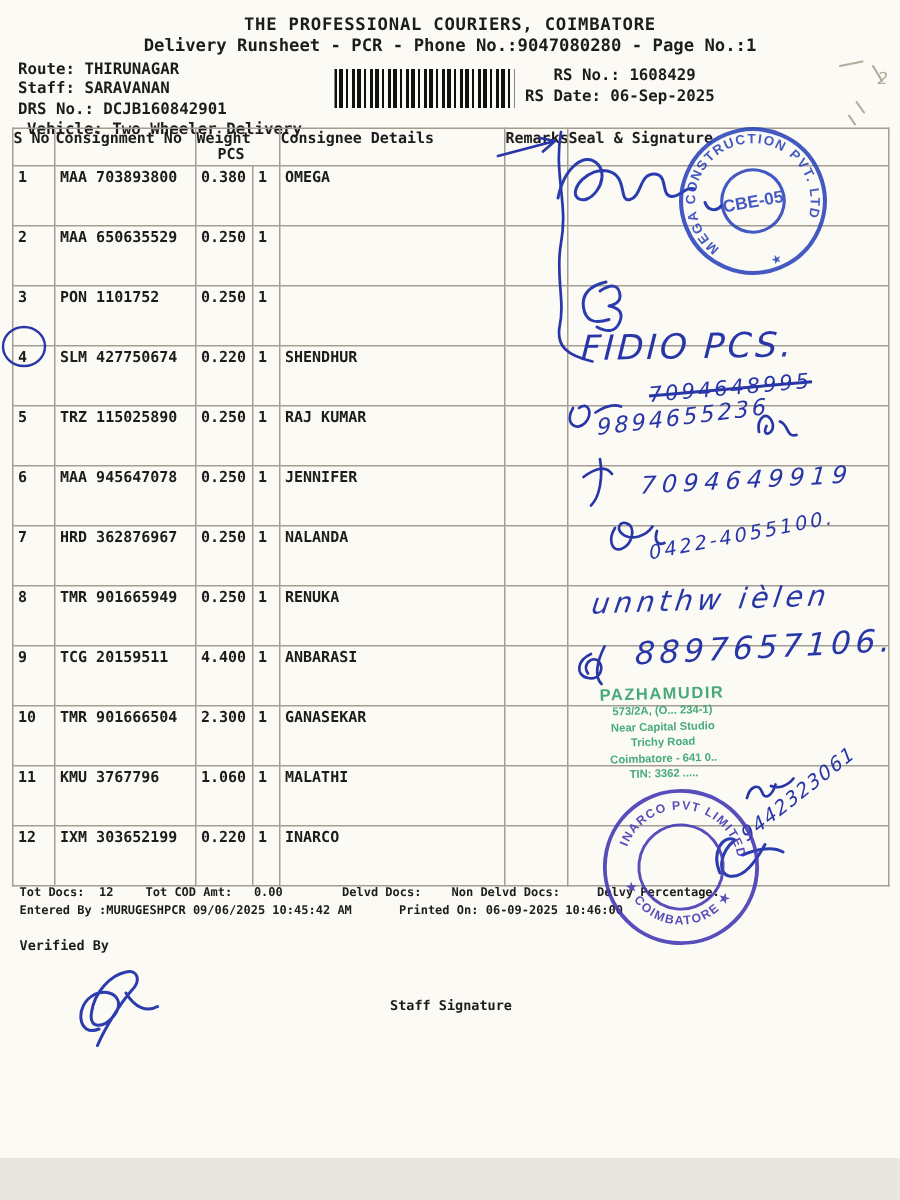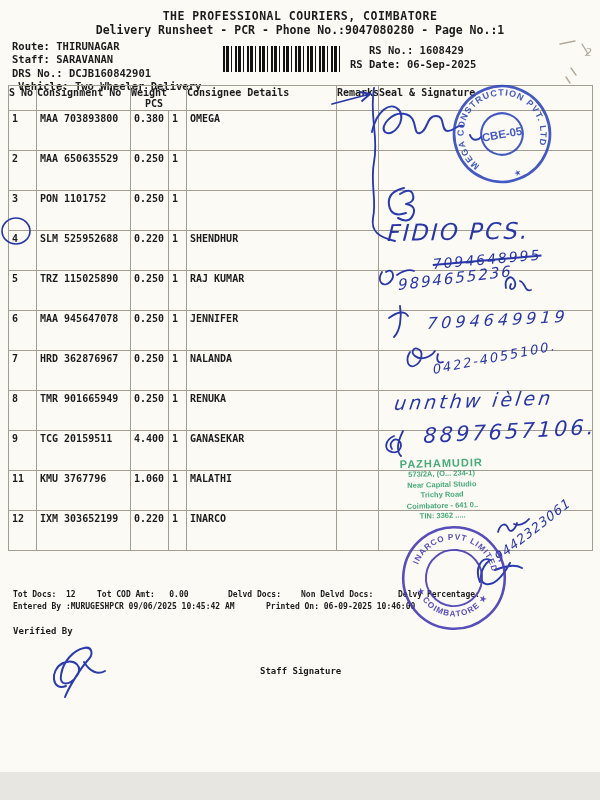--- a/index.html
+++ b/index.html
@@ -122,21 +122,21 @@
           <td>3</td>
           <td>PON 1101752</td>
           <td class="wt">0.250</td>
           <td class="pcs">1</td>
           <td></td>
           <td></td>
           <td></td>
         </tr>
       <tr>
           <td>4</td>
-          <td>SLM 525952688</td>
+          <td>SLM 427750674</td>
           <td class="wt">0.220</td>
           <td class="pcs">1</td>
           <td>SHENDHUR</td>
           <td></td>
           <td></td>
         </tr>
       <tr>
           <td>5</td>
           <td>TRZ 115025890</td>
           <td class="wt">0.250</td>
@@ -169,20 +169,29 @@
           <td class="wt">0.250</td>
           <td class="pcs">1</td>
           <td>RENUKA</td>
           <td></td>
           <td></td>
         </tr>
       <tr>
           <td>9</td>
           <td>TCG 20159511</td>
           <td class="wt">4.400</td>
+          <td class="pcs">1</td>
+          <td>ANBARASI</td>
+          <td></td>
+          <td></td>
+        </tr>
+      <tr>
+          <td>10</td>
+          <td>TMR 901666504</td>
+          <td class="wt">2.300</td>
           <td class="pcs">1</td>
           <td>GANASEKAR</td>
           <td></td>
           <td></td>
         </tr>
       <tr>
           <td>11</td>
           <td>KMU 3767796</td>
           <td class="wt">1.060</td>
           <td class="pcs">1</td>

